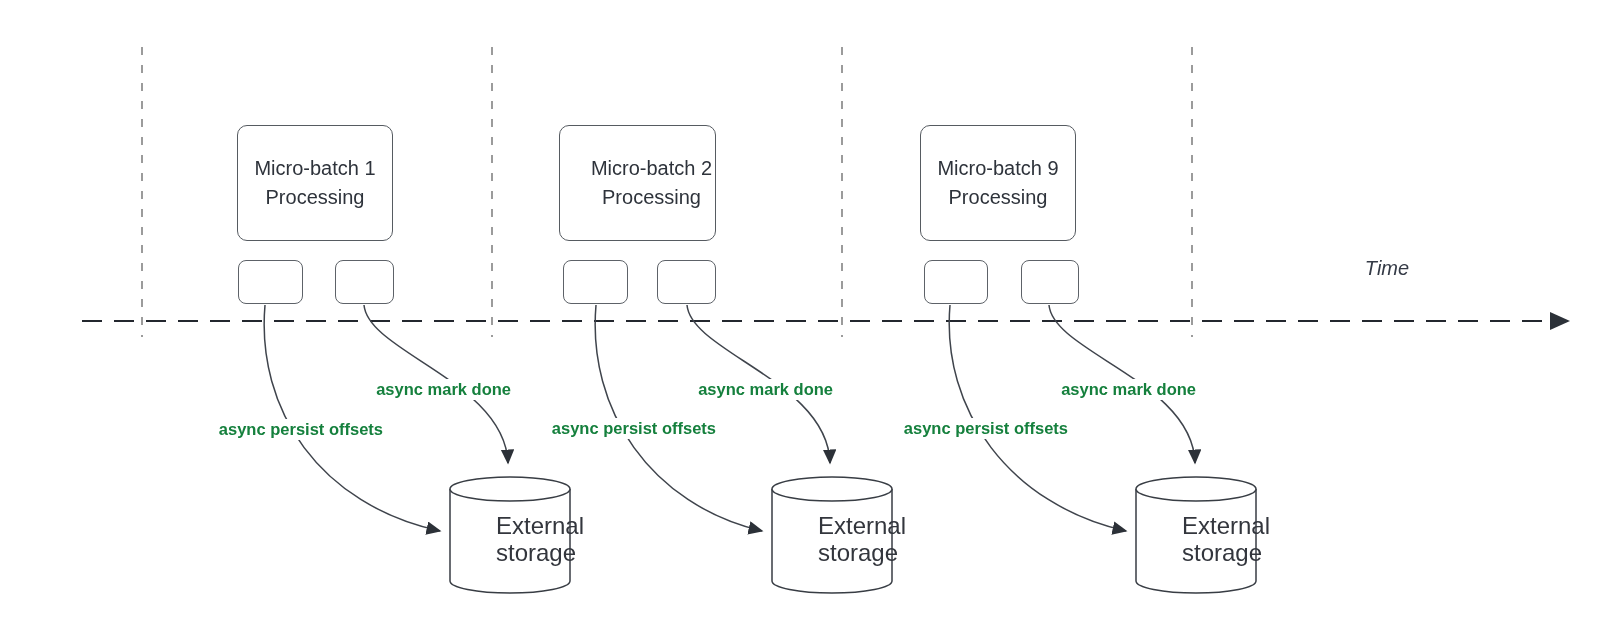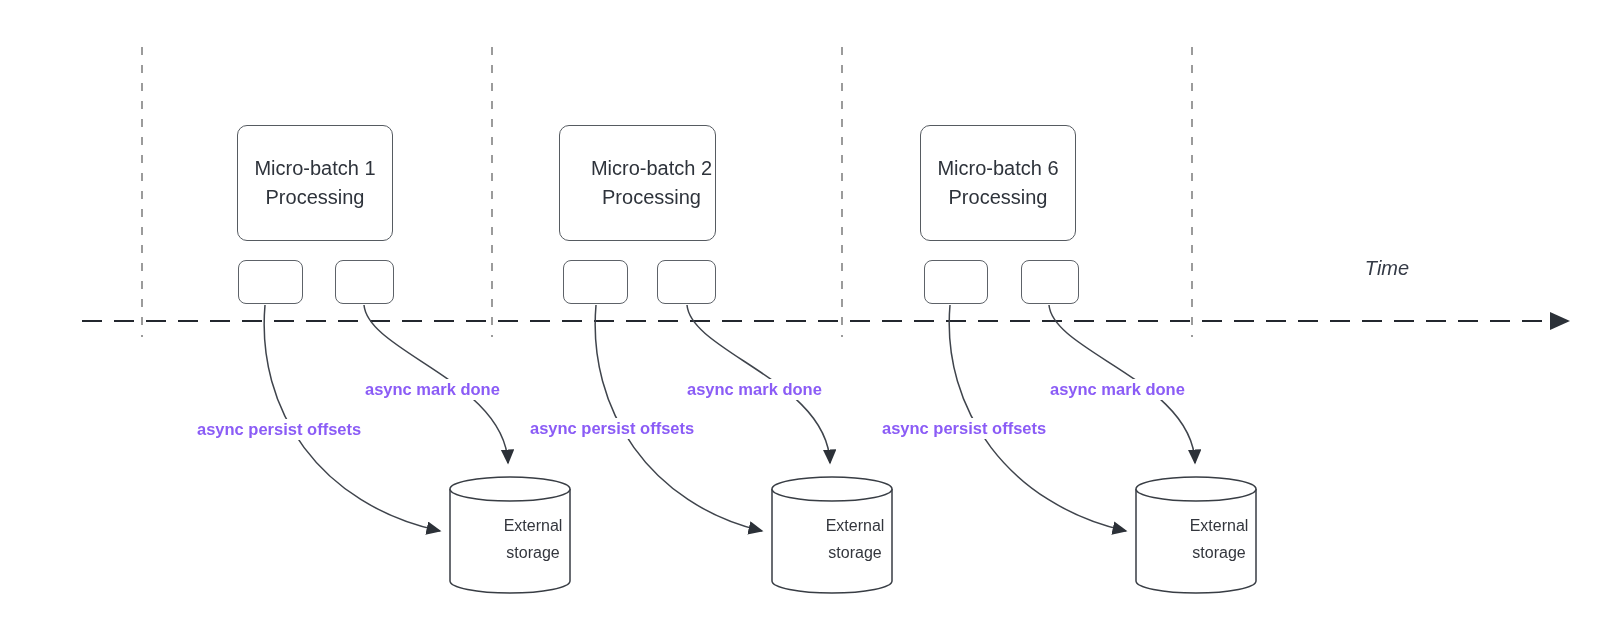--- a/index.html
+++ b/index.html
@@ -20,29 +20,29 @@
     text-align:center;
     font-size:20px;line-height:29px;color:#2e333b;
     white-space:pre-line;
   }
   .mini{
     border:1.6px solid #5d6268;
     border-radius:8px;
     background:#ffffff;
   }
   .lbl{
-    font-size:16.5px;font-weight:bold;color:#8b5cf6;
+    font-size:16.5px;font-weight:bold;color:#15803d;
     background:#ffffff;
-    text-align:left;
+    text-align:right;
     white-space:nowrap;
     line-height:21px;
     padding:0 2px;
   }
   .cyl-label{
-    font-size:16px;line-height:27px;color:#33363d;
+    font-size:24px;line-height:27px;color:#33363d;
     text-align:center;white-space:pre-line;padding-left:46px;
   }
   .time-label{
     font-size:20px;color:#343a46;text-align:center;
   }
 </style>
 </head>
 <body>
 
 <div id="canvas">
@@ -106,21 +106,21 @@
 Processing</span>
   </div>
   <div class="abs mini" style="left:563px;top:260px;width:65px;height:44px;"></div>
   <div class="abs mini" style="left:657px;top:260px;width:59px;height:44px;"></div>
   <div class="abs lbl" style="left:528px;top:418px;width:190px;">async persist offsets</div>
   <div class="abs lbl" style="left:685px;top:379px;width:150px;">async mark done</div>
   <div class="abs cyl-label" style="left:772px;top:512px;width:120px;">External
 storage</div>
 
   <div class="abs box" style="left:920px;top:125px;width:156px;height:116px;">
-    <span>Micro-batch 6
+    <span>Micro-batch 9
 Processing</span>
   </div>
   <div class="abs mini" style="left:924px;top:260px;width:64px;height:44px;"></div>
   <div class="abs mini" style="left:1021px;top:260px;width:58px;height:44px;"></div>
   <div class="abs lbl" style="left:880px;top:418px;width:190px;">async persist offsets</div>
   <div class="abs lbl" style="left:1048px;top:379px;width:150px;">async mark done</div>
   <div class="abs cyl-label" style="left:1136px;top:512px;width:120px;">External
 storage</div>
 
   <div class="abs time-label" style="left:1337px;top:257px;width:100px;font-style:italic;">Time</div>

